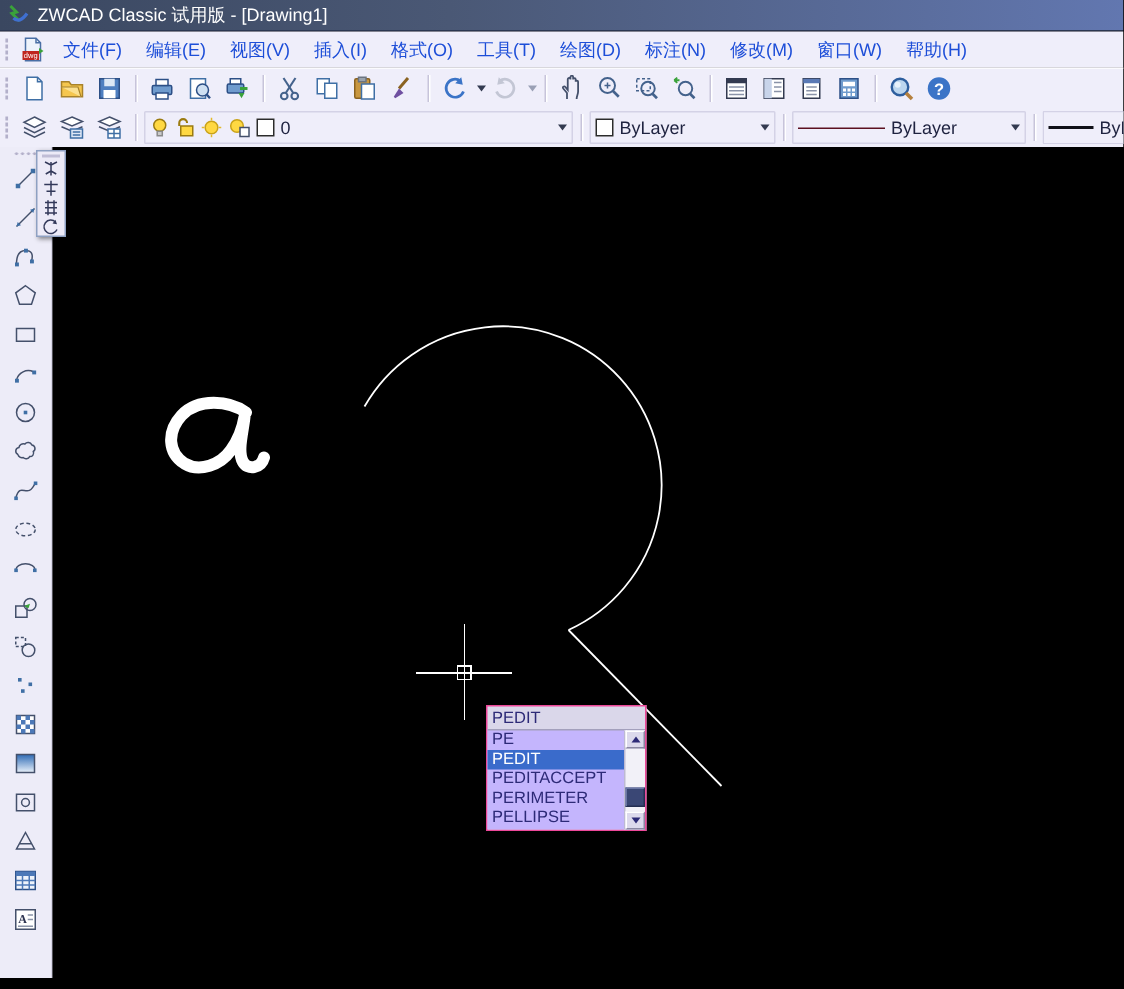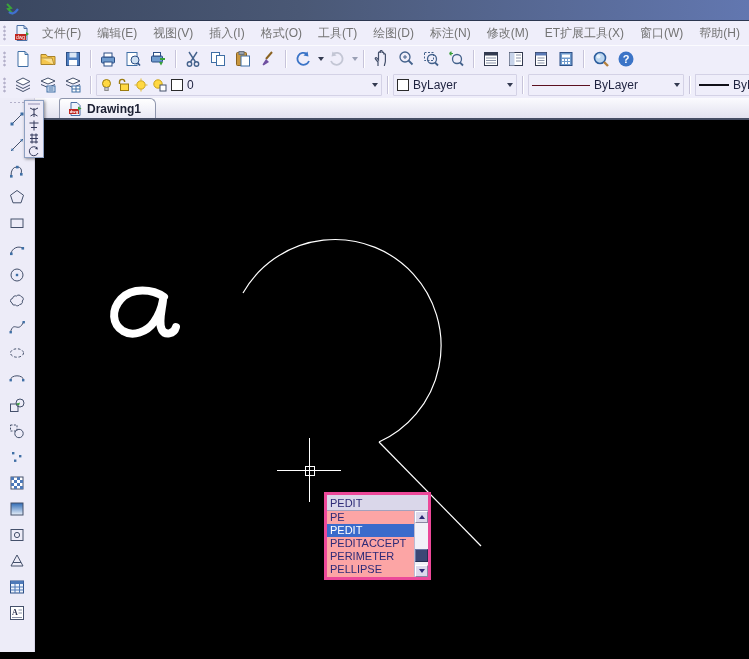--- a/index.html
+++ b/index.html
@@ -15,21 +15,21 @@
   .titlebar{
     height:20px;display:flex;align-items:center;gap:5px;padding-left:4px;
     background:linear-gradient(90deg,#3a4760 0%,#4a5875 40%,#6277b0 100%);
     border-bottom:1px solid #2c3750;
     color:#fff;font-size:12px;white-space:nowrap;
   }
 
   
   .menubar{
     height:24px;background:#efeefa;display:flex;align-items:center;
-    font-size:12px;color:#737373;
+    font-size:12px;color:#1d4ed8;
   }
   .menu-item{padding:4px 8px;cursor:default;}
 
   
   .toolbar{
     height:26px;background:#efeefa;display:flex;align-items:center;gap:1px;
   }
   .toolbar.row1{border-top:1px solid #fbfbfe;}
   .tbtn{
     width:22px;height:22px;display:flex;align-items:center;justify-content:center;
@@ -83,25 +83,25 @@
     position:absolute;left:24px;top:100px;width:20px;height:58px;z-index:30;
     background:#eceaf7;border:1px solid #8ea0c2;box-shadow:1px 1px 3px rgba(0,0,0,.45);
     display:flex;flex-direction:column;align-items:center;padding-top:2px;box-sizing:border-box;gap:1px;
   }
   .mini-palette .mgrip{width:12px;height:2px;background:#c0bdd6;margin-bottom:1px;}
   .mini-icon{width:14px;height:12px;display:flex;align-items:center;justify-content:center;}
 
   
   .popup{
     position:absolute;left:289px;top:372px;width:107px;z-index:20;
-    background:#dad7ea;border:3px solid #ec4899;font-size:11px;color:#2d2a77;
+    background:#dad7ea;border:1px solid #ec4899;font-size:11px;color:#2d2a77;
     box-sizing:border-box;
   }
   .popup-input{height:14px;line-height:14px;padding:1px 0 0 3px;white-space:nowrap;overflow:hidden;}
-  .popup-list{position:relative;border-top:1px solid #a3a0bc;height:66px;background:#fca5a5;}
+  .popup-list{position:relative;border-top:1px solid #a3a0bc;height:66px;background:#c4b5fd;}
   .popup-item{height:13px;line-height:13px;padding-left:3px;padding-right:15px;white-space:nowrap;overflow:hidden;}
   .popup-item.selected{background:#3a6bcb;color:#ffffff;}
   .vscroll{position:absolute;right:0;top:0;width:14px;height:66px;background:#f2f1f8;
     border-left:1px solid #bdbad2;display:flex;flex-direction:column;box-sizing:border-box;}
   .sbtn{height:12px;background:#dcd9ec;border:1px solid;border-color:#ffffff #8a87a3 #8a87a3 #ffffff;
     display:flex;align-items:center;justify-content:center;box-sizing:border-box;flex:none;}
   .sbtn .tri-up{width:0;height:0;border-left:3px solid transparent;border-right:3px solid transparent;border-bottom:4px solid #2d2a77;}
   .sbtn .tri-down{width:0;height:0;border-left:3px solid transparent;border-right:3px solid transparent;border-top:4px solid #2d2a77;}
   .strack{flex:1;position:relative;}
   .sthumb{position:absolute;left:0;right:0;top:26px;height:13px;background:#3a4775;
@@ -114,20 +114,21 @@
 
 <div class="app">
 
   <div class="titlebar">
     <span>
       <svg width="16" height="14" viewBox="0 0 16 14">
         <path d="M3,1 L7,5 L4,6 L9,11" stroke="#3aa23a" stroke-width="2" fill="none"></path>
         <path d="M5,9 Q9,13 14,6" stroke="#3f6fd0" stroke-width="2.2" fill="none"></path>
       </svg>
     </span>
+    <span>ZWCAD Classic 试用版 - [Drawing1]</span>
   </div>
 
   <div class="menubar">
     <span class="grip"></span>
     <span class="tbtn">
       <svg width="18" height="18" viewBox="0 0 18 18">
         <path d="M4,1.5 h7 l3,3 v12 h-10 z" fill="#eef3fb" stroke="#4a6fa5"></path>
         <path d="M11,1.5 v3 h3" fill="none" stroke="#4a6fa5"></path>
         <rect x="2" y="10" width="11" height="6" fill="#c0261f"></rect>
         <text x="7.5" y="14.8" font-size="5" fill="#ffffff" text-anchor="middle" font-family="Liberation Sans,sans-serif">dwg</text>
@@ -136,21 +137,20 @@
     </span>
     <span class="menu-item">文件(F)</span>
     <span class="menu-item">编辑(E)</span>
     <span class="menu-item">视图(V)</span>
     <span class="menu-item">插入(I)</span>
     <span class="menu-item">格式(O)</span>
     <span class="menu-item">工具(T)</span>
     <span class="menu-item">绘图(D)</span>
     <span class="menu-item">标注(N)</span>
     <span class="menu-item">修改(M)</span>
-    <span class="menu-item">ET扩展工具(X)</span>
     <span class="menu-item">窗口(W)</span>
     <span class="menu-item">帮助(H)</span>
   </div>
 
   <div class="toolbar row1">
     <span class="grip"></span>
 
     <span class="tbtn">
         <svg width="18" height="18" viewBox="0 0 18 18">
       <path d="M4,1.5 h7 l3,3 v12 h-10 z" fill="#ffffff" stroke="#3f6fa5"></path>
@@ -569,31 +569,20 @@
         <rect x="2.5" y="2.5" width="13" height="13" fill="#ffffff" stroke="#44506b"></rect>
             <text x="7" y="11" font-size="8" font-weight="bold" fill="#2c3350" text-anchor="middle" font-family="Liberation Serif,serif">A</text>
             <line x1="10.5" y1="6" x2="14" y2="6" stroke="#8a93a8"></line>
             <line x1="10.5" y1="9" x2="14" y2="9" stroke="#8a93a8"></line>
             <line x1="4" y1="13.5" x2="14" y2="13.5" stroke="#8a93a8"></line>
       </svg>
         </span>
     </div>
 
     <div class="doc-area">
-      <div class="tabrow">
-        <div class="tab">
-          <svg width="15" height="14" viewBox="0 0 15 14">
-            <path d="M3,0.5 h6 l3,3 v10 h-9 z" fill="#eef3fb" stroke="#4a6fa5"></path>
-            <rect x="1" y="7" width="10" height="5" fill="#c0261f"></rect>
-            <text x="6" y="11" font-size="4.2" fill="#ffffff" text-anchor="middle" font-family="Liberation Sans,sans-serif">dwg</text>
-            <path d="M10,4.5 l3.5,2 -3.5,2 z" fill="#3aa23a"></path>
-          </svg>
-          <span>Drawing1</span>
-        </div>
-      </div>
 
       <div class="canvas">
         <svg width="714" height="541" viewBox="0 0 714 541">
 
           <path d="M129,177 C118,169 97,167 86,179 C76,190 77,204 88,211 C98,217 112,212 119,202 C124,195 127,186 128,180 C127,190 123,203 127,210 C130,215.5 139,214.5 141,207" fill="none" stroke="#ffffff" stroke-width="8" stroke-linecap="round" stroke-linejoin="round"></path>
 
           <path d="M208,173 A106,106 0 1 1 344,322" fill="none" stroke="#ffffff" stroke-width="1.2"></path>
 
           <line x1="344" y1="322" x2="446" y2="426" stroke="#ffffff" stroke-width="1.2"></line>
 

